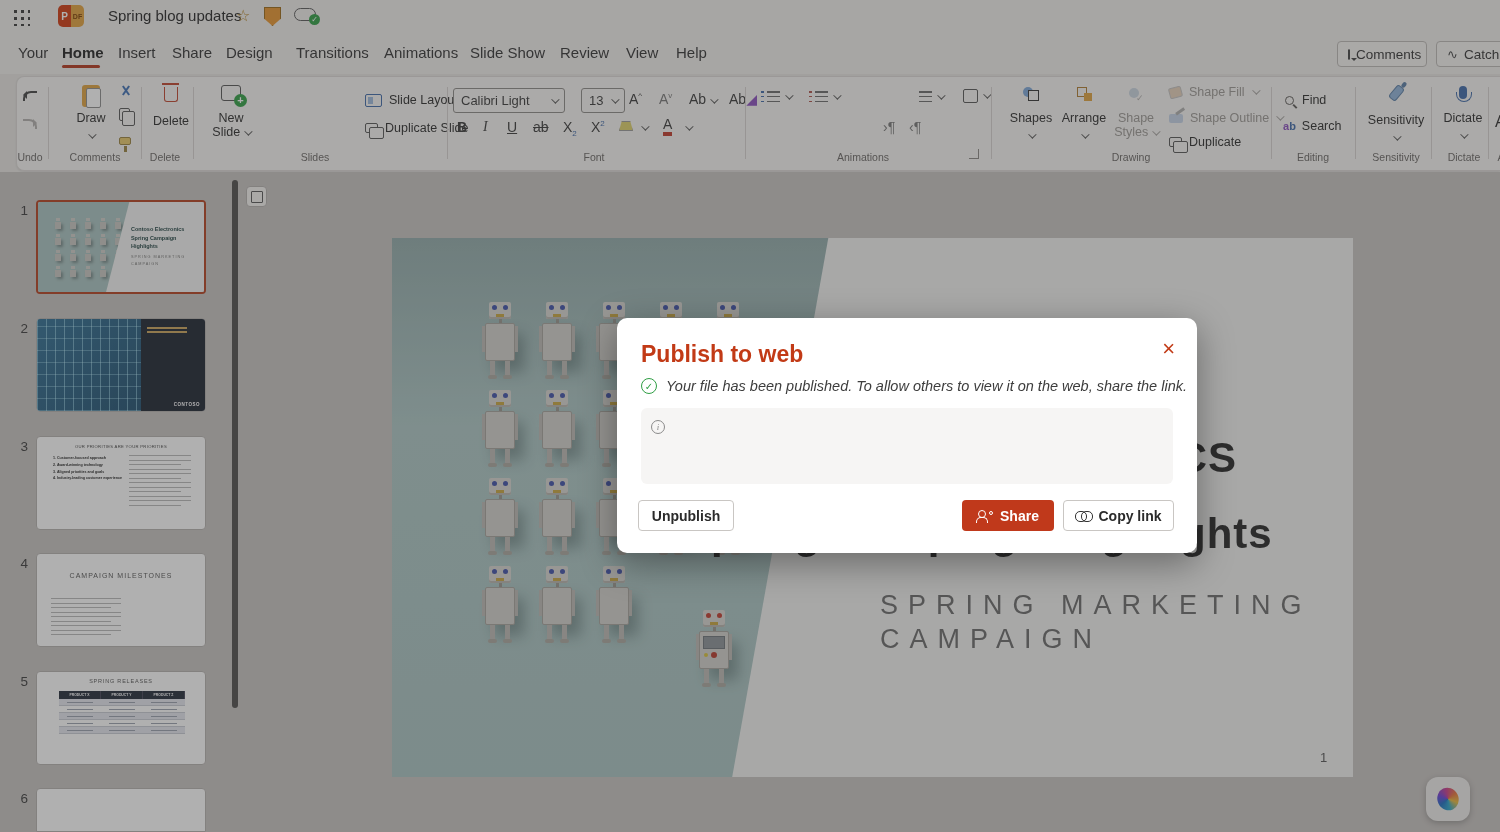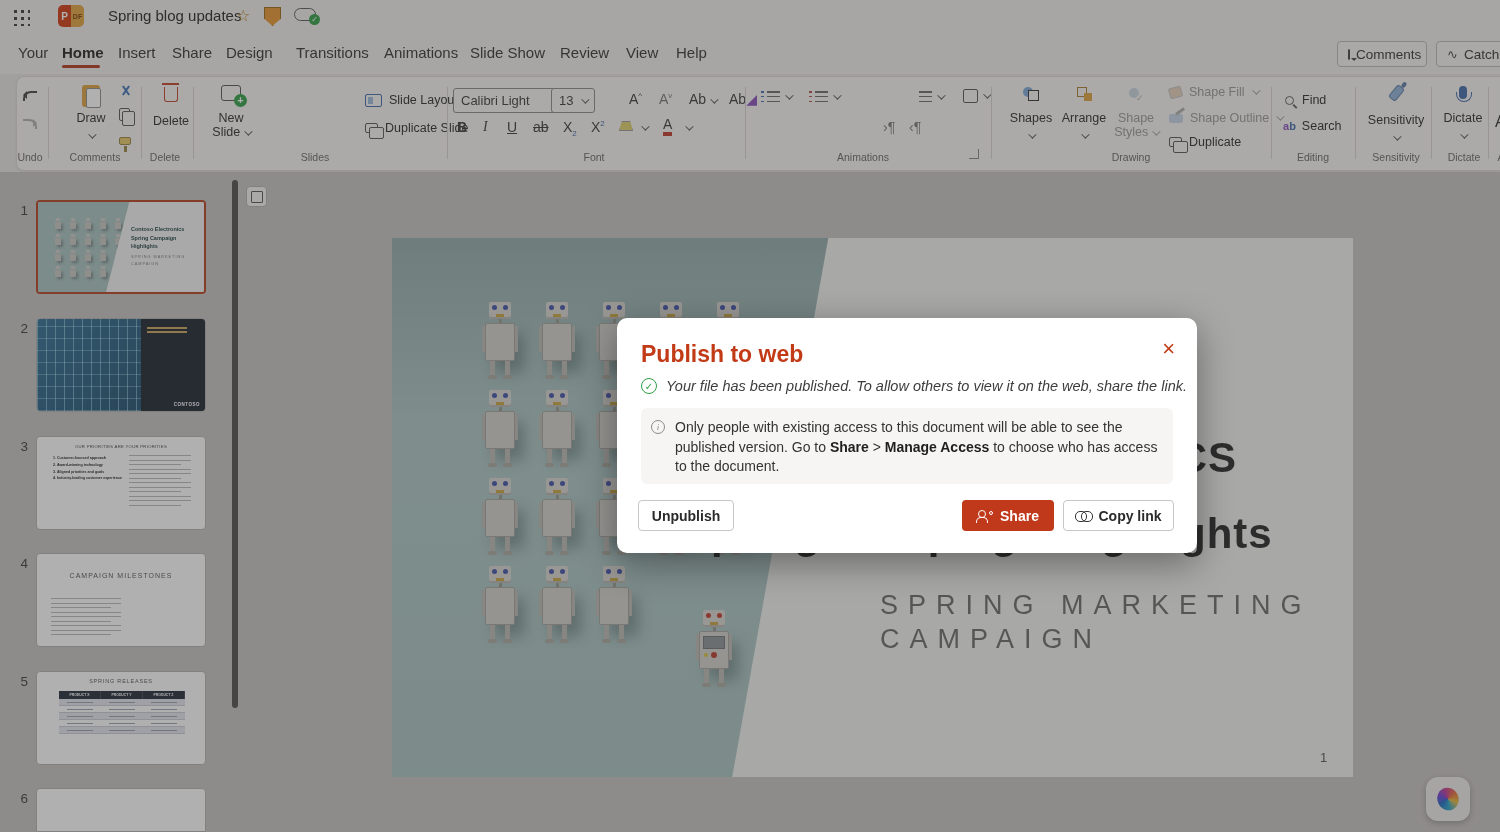--- a/index.html
+++ b/index.html
@@ -266,21 +266,21 @@
     <span class="ric i-dupslide"></span>
     <span class="rlabel">Duplicate Slide</span>
   </div>
   <div class="glabel" style="left:298px;">Slides</div>
   <div class="gsep" style="left:430px;"></div>
 
   <div class="fontbox" style="left:436px;top:11px;width:112px;">
     <span>Calibri Light</span>
       <span class="chv"></span>
   </div>
-  <div class="fontbox" style="left:534px;top:11px;width:44px;">
+  <div class="fontbox" style="left:564px;top:11px;width:44px;">
     <span>13</span>
       <span class="chv"></span>
   </div>
   <div class="fbtn" style="left:612px;top:14px;">A<sup style="font-size:8px;">^</sup></div>
   <div class="fbtn" style="left:642px;top:14px;color:#777;">A<sup style="font-size:8px;">v</sup></div>
   <div class="fbtn" style="left:672px;top:14px;"><span>Ab</span> <span class="chv"></span></div>
   <div class="fbtn" style="left:712px;top:14px;"><span>Ab</span><span style="color:#8a4fbf;">◢</span></div>
   <div class="fbtn" style="left:440px;top:42px;font-weight:bold;">B</div>
   <div class="fbtn" style="left:466px;top:42px;font-style:italic;font-family:'Liberation Serif',serif;">I</div>
   <div class="fbtn" style="left:490px;top:42px;text-decoration:underline;">U</div>
@@ -822,21 +822,20 @@
 
 <div id="dialog">
   <div id="dlg-title">Publish to web</div>
   <div id="dlg-close">×</div>
   <div id="dlg-success">
     <span class="ok-circle">✓</span>
     <span class="msg">Your file has been published. To allow others to view it on the web, share the link.</span>
   </div>
   <div id="dlg-info">
     <span class="info-circle">i</span>
-    <div class="txt" id="info-text"><span>Only people with existing access to this document will be able to see the published version. Go to </span><b>Share</b><span> &gt; </span><b>Manage Access</b><span> to choose who has access to the document.</span></div>
   </div>
   <div class="dlg-btn" id="btn-unpublish">
     <span>Unpublish</span>
   </div>
   <div class="dlg-btn" id="btn-share">
     <span class="ppl">
         <span class="p2dot"></span>
       </span>
     <span>Share</span>
   </div>

